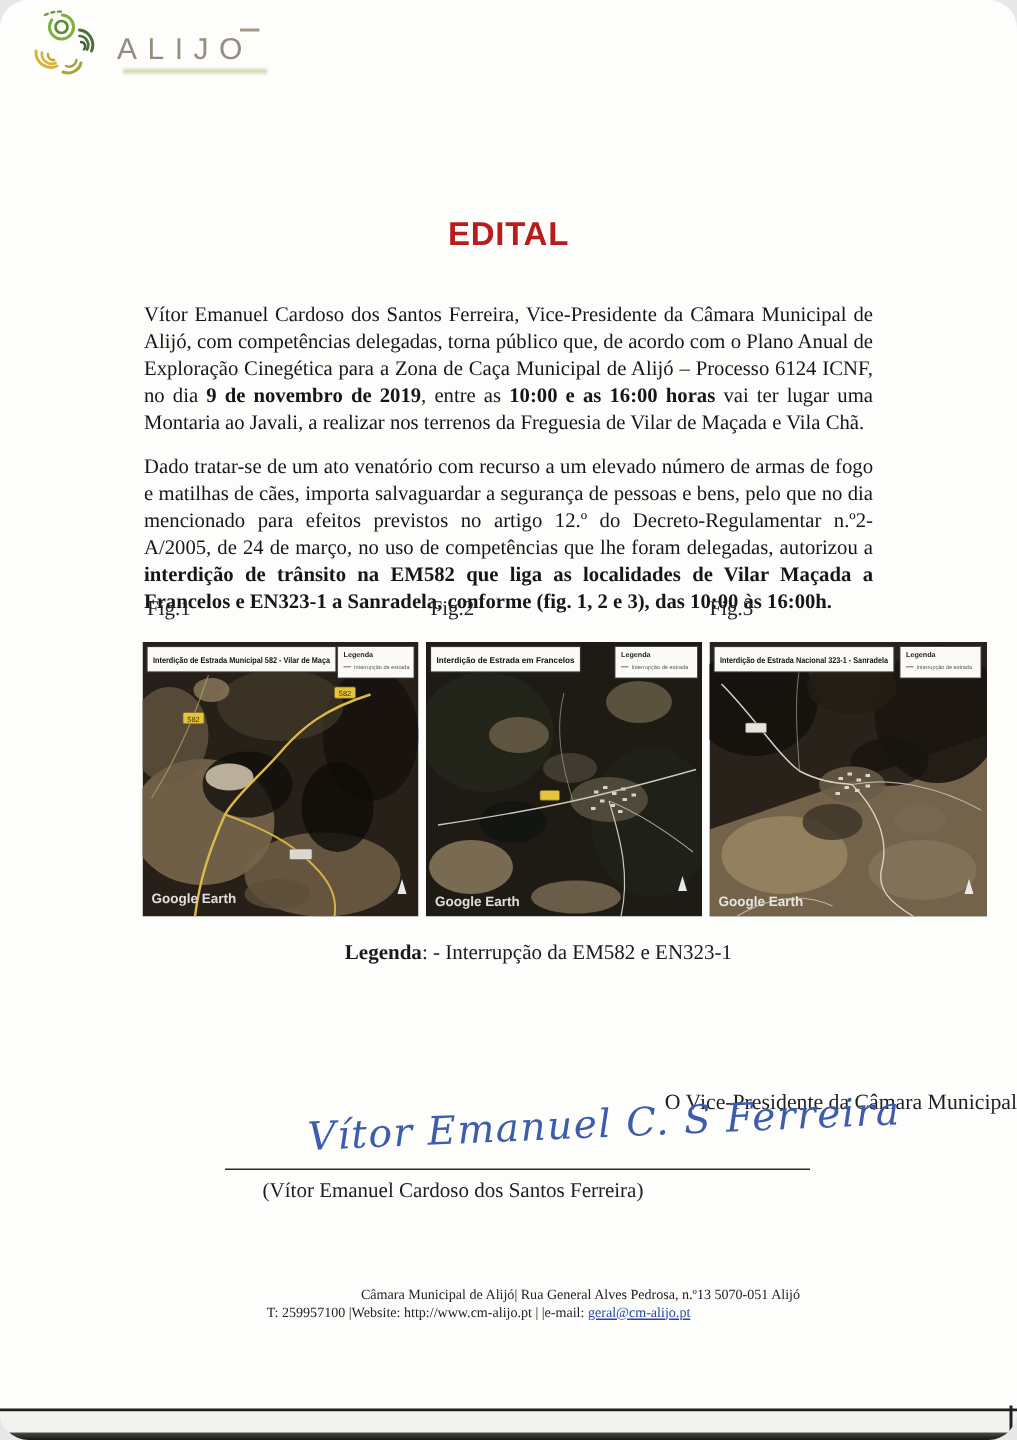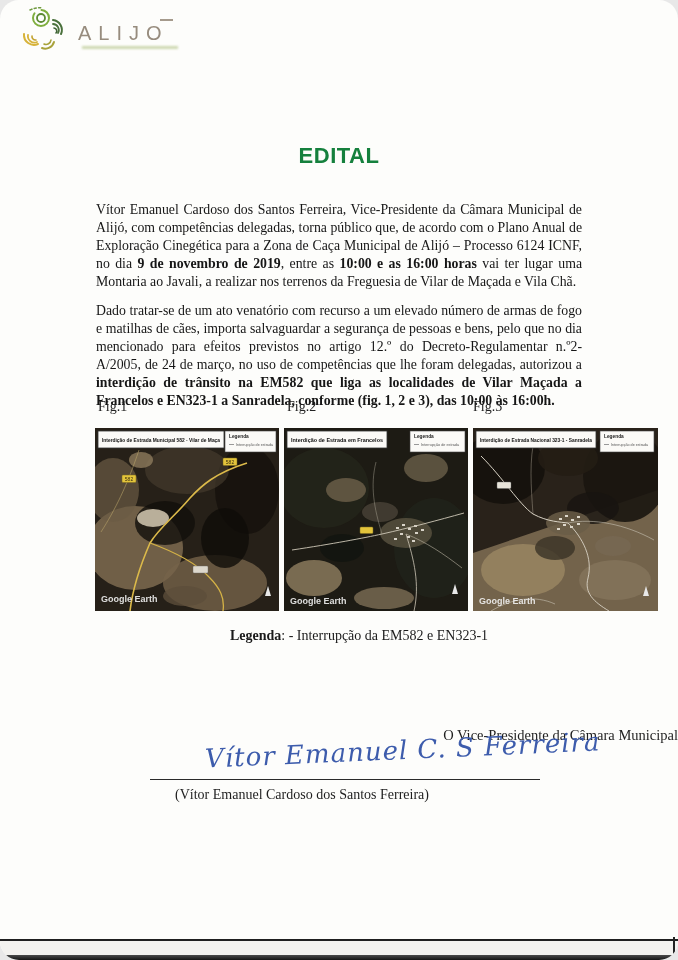--- a/index.html
+++ b/index.html
@@ -14,21 +14,21 @@
   .logo{position:absolute; top:6px; left:20px; display:flex; align-items:center; gap:10px;}
   .brand{font-family:"Liberation Sans", sans-serif; font-size:20px; letter-spacing:7px;
          color:#978c7e; font-weight:400; position:relative; top:2px;}
   .obar{position:absolute; top:13px; left:140px; width:13px; height:2px; background:#a59a8c;}
   .tagline{position:absolute; top:40px; left:62px; width:96px; height:3px;
            background:#c3cf9f; filter:blur(1px); opacity:.8;}
 
   
   .doc-title{position:absolute; top:143px; left:0; width:678px; text-align:center;
              font-family:"Liberation Sans", sans-serif; font-weight:bold; font-size:22px;
-             letter-spacing:.5px; color:#15803d;}
+             letter-spacing:.5px; color:#b91c1c;}
   .para{position:absolute; left:96px; width:486px; font-size:13.8px; line-height:18px;
         text-align:justify; color:#161616;margin-top:16px;}
   .p1{top:185px;} .p2{top:286px;}
 
   
   .figlabel{position:absolute; top:399px; font-size:14px; color:#222;}
   .fl1{left:98px;} .fl2{left:287px;} .fl3{left:473px;}
   .map{position:absolute; top:428px; height:183px; width:184px;}
   .m1{left:95px;} .m2{left:284px;} .m3{left:473px; width:185px;}
   .map svg{display:block;}
@@ -212,19 +212,25 @@
 
   <div class="legend-caption">
     <span class="b">Legenda</span><span>: - Interrupção da EM582 e EN323-1</span>
   </div>
 
   <div class="role">O Vice-Presidente da Câmara Municipal</div>
   <div class="sig-script">Vítor Emanuel C. S Ferreira</div>
   <div class="sig-line"></div>
   <div class="typed-name">(Vítor Emanuel Cardoso dos Santos Ferreira)</div>
 
+  <div class="footer">
+    <div class="f1">Câmara Municipal de Alijó| Rua General Alves Pedrosa, n.º13 5070-051 Alijó</div>
+    <div class="f2">
+      <span>T: 259957100 |Website: http://www.cm-alijo.pt | |e-mail: </span><a class="email" href="#">geral@cm-alijo.pt</a>
+    </div>
+  </div>
 
   <div class="edge-line"></div>
   <div class="edge-band"></div>
   <div class="edge-bottom"></div>
   <div class="edge-right"></div>
 
 </div>
 
 </body></html>

